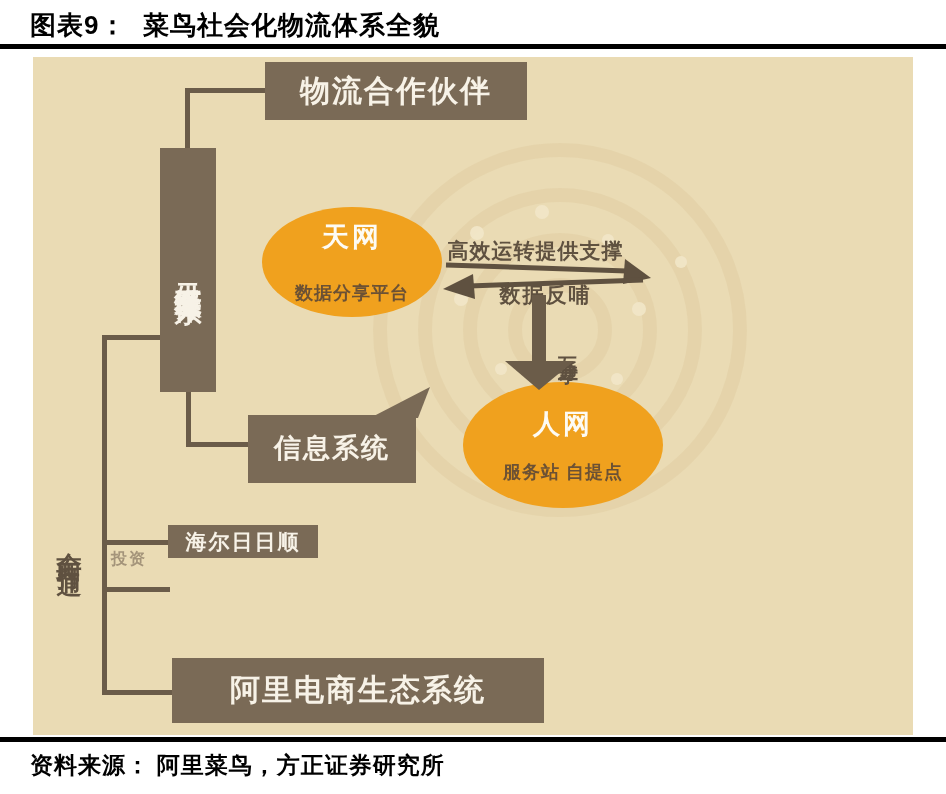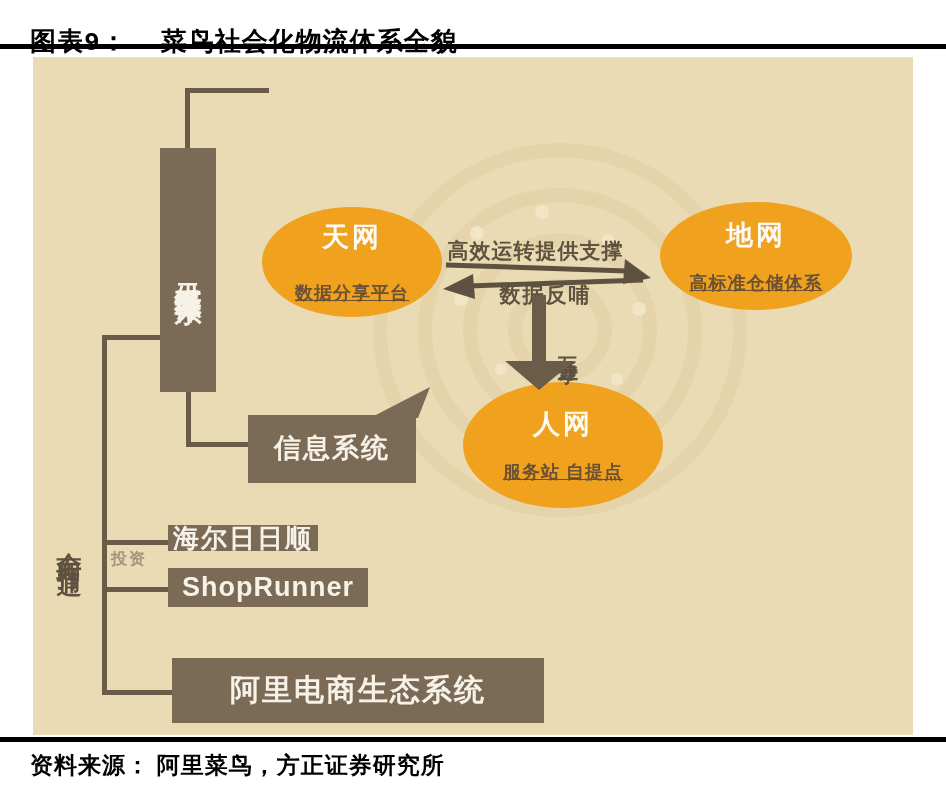--- a/index.html
+++ b/index.html
@@ -1,22 +1,22 @@
 <!DOCTYPE html>
 <html><head>
 <meta charset="utf-8">
 <style>
   html,body{margin:0;padding:0;}
   body{
     width:946px;height:794px;position:relative;background:#ffffff;
     font-family:"Liberation Sans",sans-serif;overflow:hidden;
   }
   .figure-title{
-    position:absolute;left:30px;top:24px;
-    font-family:Liberation Mono, monospace;font-weight:bold;font-size:26px;color:#000;
+    position:absolute;left:30px;top:8px;
+    font-family:Liberation Sans, sans-serif;font-weight:bold;font-size:26px;color:#000;
     letter-spacing:1px;white-space:pre;
   }
   .rule{position:absolute;left:0;width:946px;height:5px;background:#000;}
   .rule-top{top:44px;}
   .rule-bottom{top:737px;}
   .source-note{
     position:absolute;left:30px;top:750px;
     font-family:"Liberation Serif",serif;font-weight:600;font-size:23px;color:#000;
     letter-spacing:1px;white-space:pre;
   }
@@ -35,21 +35,21 @@
   .line{position:absolute;background:#6B5C49;z-index:1;}
   .vtext{
     writing-mode:vertical-rl;text-orientation:upright;
     display:flex;align-items:center;justify-content:center;
   }
   .ellipse{
     position:absolute;background:#F0A11E;border-radius:50%;z-index:2;
     display:flex;flex-direction:column;align-items:center;justify-content:center;
   }
   .ellipse .etitle{color:#FDFBF4;font-weight:bold;font-size:27px;letter-spacing:3px;}
-  .ellipse .esub{color:#6B5134;font-weight:bold;font-size:18px;margin-top:18px;letter-spacing:1px;text-decoration:underline;}
+  .ellipse .esub{color:#6B5134;font-weight:bold;font-size:18px;margin-top:18px;letter-spacing:1px;}
   .darklabel{
     position:absolute;color:#5F5140;font-weight:bold;z-index:2;text-align:center;
   }
   .invest{
     position:absolute;color:#A4947A;font-size:16px;font-weight:bold;z-index:2;letter-spacing:2px;
   }
 </style>
 </head>
 <body>
 
@@ -80,42 +80,38 @@
   <div class="line" style="left:152px;top:31px;width:5px;height:62px;"></div>
   <div class="line" style="left:152px;top:31px;width:84px;height:5px;"></div>
   <div class="line" style="left:69px;top:278px;width:60px;height:5px;"></div>
   <div class="line" style="left:69px;top:278px;width:5px;height:360px;"></div>
   <div class="line" style="left:153px;top:335px;width:5px;height:55px;"></div>
   <div class="line" style="left:153px;top:385px;width:64px;height:5px;"></div>
   <div class="line" style="left:69px;top:483px;width:68px;height:5px;"></div>
   <div class="line" style="left:69px;top:530px;width:68px;height:5px;"></div>
   <div class="line" style="left:69px;top:633px;width:72px;height:5px;"></div>
 
+  <div class="brownbox" style="left:232px;top:5px;width:262px;height:58px;font-size:30px;">物流合作伙伴</div>
 
   <div class="brownbox vtext" style="left:127px;top:91px;width:56px;height:244px;font-size:27px;letter-spacing:2px;">云供应链服务体系</div>
 
   <div class="brownbox" style="left:215px;top:358px;width:168px;height:68px;font-size:27px;flex-direction:column;line-height:1.15;">
     <span>信息系统</span>
   </div>
 
-  <div class="brownbox" style="left:135px;top:468px;width:150px;height:26px;font-size:26px;">海尔日日顺</div>
+  <div class="brownbox" style="left:135px;top:468px;width:150px;height:33px;font-size:21px;">海尔日日顺</div>
 
-  <div class="brownbox" style="left:135px;top:511px;width:200px;height:39px;font-size:27px;letter-spacing:1px;">ShopRunner</div>
 
   <div class="brownbox" style="left:139px;top:601px;width:372px;height:65px;font-size:30px;">阿里电商生态系统</div>
 
   <div class="ellipse" style="left:229px;top:150px;width:180px;height:110px;gap:8px;">
     <div class="etitle">天网</div>
     <div class="esub">数据分享平台</div>
   </div>
 
-  <div class="ellipse" style="left:627px;top:145px;width:192px;height:108px;">
-    <div class="etitle">地网</div>
-    <div class="esub">高标准仓储体系</div>
-  </div>
 
   <div class="ellipse" style="left:430px;top:325px;width:200px;height:126px;">
     <div class="etitle">人网</div>
     <div class="esub">服务站 自提点</div>
   </div>
 
   <svg class="overlay fg" width="880" height="678">
     <g stroke="#5F5140" fill="#5F5140">
       <line x1="413" y1="208" x2="594" y2="214" stroke-width="5"></line>
       <polygon points="592,202 618,221 590,227" stroke="none"></polygon>

